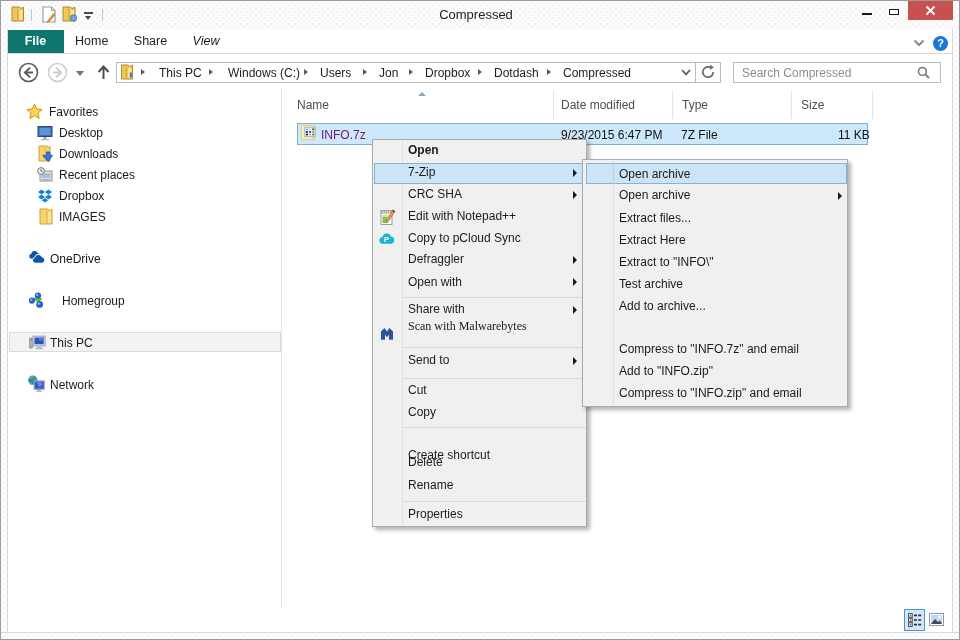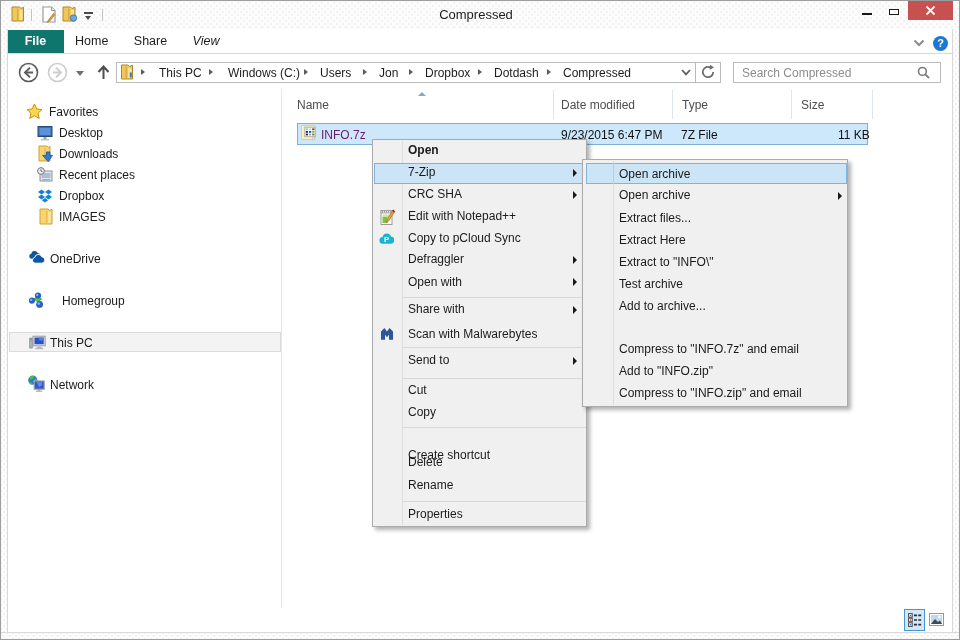--- a/index.html
+++ b/index.html
@@ -269,21 +269,21 @@
     <div class="marr" style="top:50.7px;"></div>
     <div class="mitem" style="top:65.9px;">Edit with Notepad++</div>
     <div class="mitem" style="top:87.7px;">Copy to pCloud Sync</div>
     <div class="mitem" style="top:109.4px;">Defraggler</div>
     <div class="marr" style="top:115.9px;"></div>
     <div class="mitem" style="top:131.5px;">Open with</div>
     <div class="marr" style="top:138px;"></div>
     <div class="msep" style="top:156.8px;"></div>
     <div class="mitem" style="top:159.4px;">Share with</div>
     <div class="marr" style="top:165.9px;"></div>
-    <div class="mitem" style="top:184px;">Scan with Malwarebytes</div>
+    <div class="mitem" style="top:176px;font-family:Liberation Serif, serif;">Scan with Malwarebytes</div>
     <div class="msep" style="top:207.4px;"></div>
     <div class="mitem" style="top:210.1px;">Send to</div>
     <div class="marr" style="top:216.6px;"></div>
     <div class="msep" style="top:237.9px;"></div>
     <div class="mitem" style="top:240px;">Cut</div>
     <div class="mitem" style="top:261.8px;">Copy</div>
     <div class="msep" style="top:287.2px;"></div>
     <div class="mitem" style="top:305px;">Create shortcut</div>
     <div class="mitem" style="top:312.1px;">Delete</div>
     <div class="mitem" style="top:334.5px;">Rename</div>

